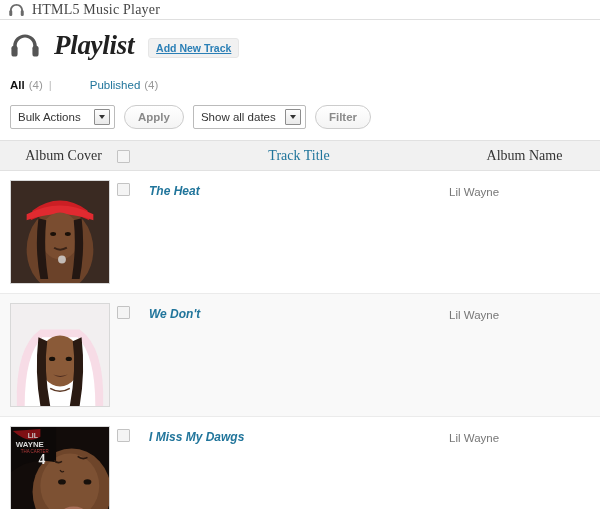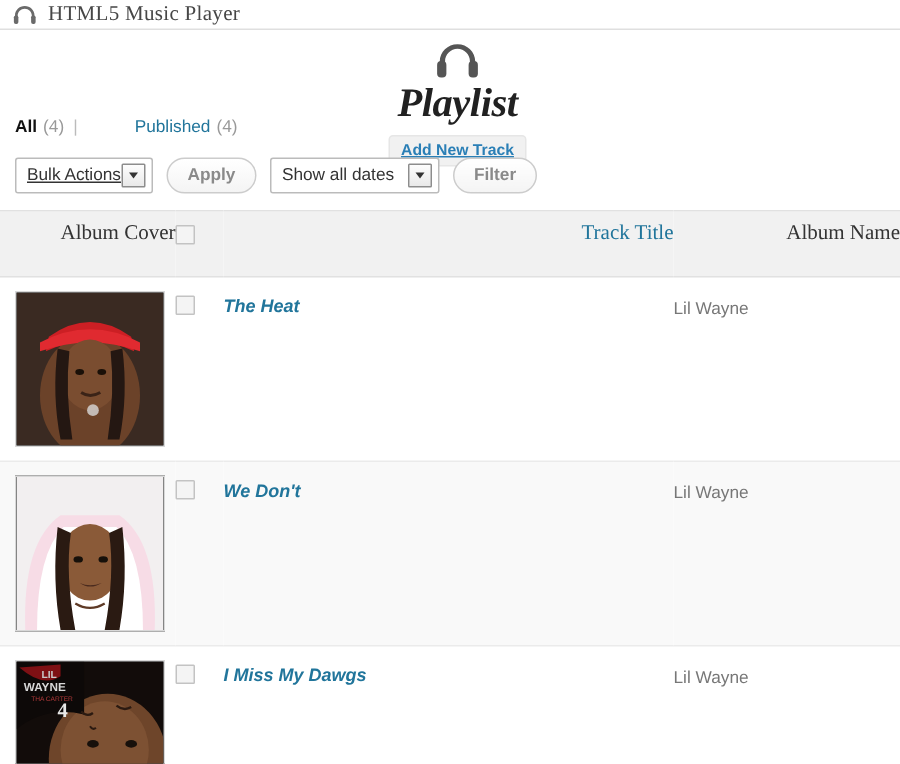--- a/index.html
+++ b/index.html
@@ -32,23 +32,22 @@
   .hp { display: block; }
   .hp-sm { width: 17px; height: 14px; }
   .hp-lg { width: 30px; height: 25px; }
 
   
   .wrap { padding: 8px 0 0 10px; }
 
   .page-head {
     display: flex;
     align-items: center;
-    gap: 0;
+    gap: 14px;
     height: 34px;
-    flex-direction: column;
   }
   .page-title {
     font-family: "Liberation Serif", serif;
     font-style: italic;
     font-weight: bold;
     font-size: 27px;
     color: #212121;
     letter-spacing: -.3px;
   }
   .add-new {
@@ -93,21 +92,21 @@
     border: 1px solid #bbb;
     background: #fff;
     border-radius: 2px;
     display: flex;
     align-items: center;
     padding: 0 30px 0 7px;
     font-size: 11.5px;
     color: #333;
     white-space: nowrap;
   }
-  .wpselect.w1 { width: 92px; text-decoration: underline; }
+  .wpselect.w1 { width: 105px; }
   .wpselect.w2 { width: 113px; }
   .wpselect .arrowbox {
     position: absolute;
     right: 4px; top: 3px;
     width: 16px; height: 16px;
     border: 1px solid #8d8d8d;
     background: linear-gradient(#fdfdfd,#e9e9e9);
     border-radius: 1px;
     display: flex; align-items: center; justify-content: center;
   }
@@ -136,26 +135,26 @@
   .wp-list-table {
     margin-top: 10px;
     width: 600px;
     border-collapse: collapse;
     border-top: 1px solid #e1e1e1;
     border-bottom: 1px solid #e1e1e1;
     table-layout: fixed;
   }
   .wp-list-table thead tr { background: #f1f1f1; }
   .wp-list-table th {
-    text-align: right;
+    text-align: center;
     font-family: "Liberation Serif", serif;
     font-weight: normal;
     font-size: 14px;
     color: #333;
-    padding: 7px 0 20px 0;
+    padding: 7px 0 6px 0;
     border-bottom: 1px solid #e1e1e1;
     vertical-align: middle;
   }
   .wp-list-table th.col-cover { padding-left: 10px; }
   .col-cover  { width: 117px; }
   .col-cb     { width: 32px; }
   .col-title  { width: 300px; }
   .col-artist { width: 151px; }
 
   .wp-list-table td {

